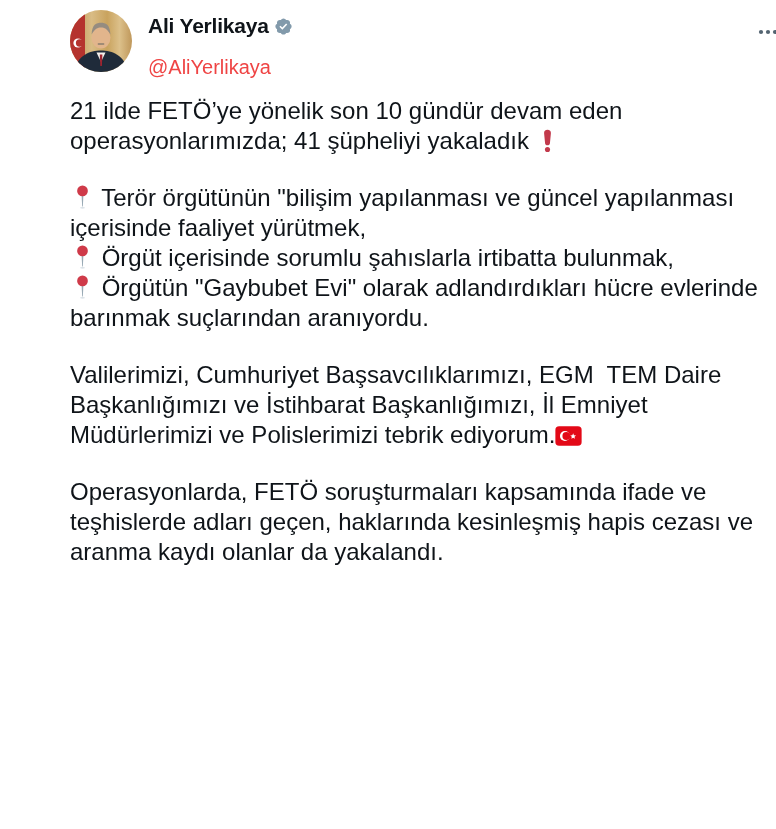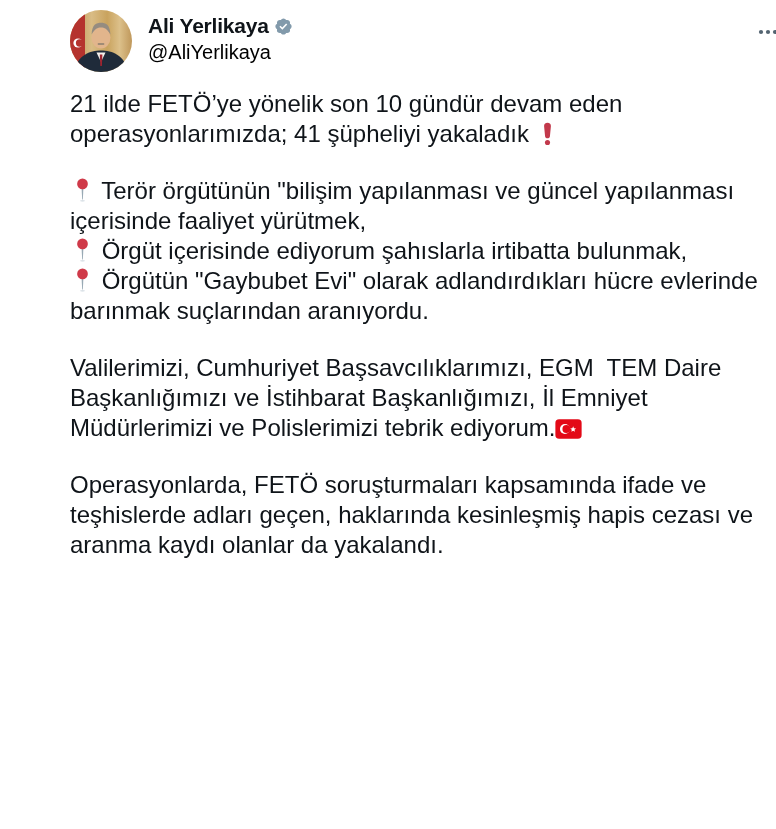--- a/index.html
+++ b/index.html
@@ -35,21 +35,21 @@
   .avatar svg { display: block; }
   .names { margin-left: 16px; padding-top: 4px; }
   .name-row { display: flex; align-items: center; gap: 5px; cursor: pointer; }
   .display-name {
     font-size: 21px;
     font-weight: 700;
     color: #0f1419;
     letter-spacing: -0.2px;
   }
   .badge { width: 19px; height: 19px; display: inline-block; }
-  .handle { font-size: 20px; color: #000000; margin-top: 3px; }
+  .handle { font-size: 20px; color: #ef4444; margin-top: 18px; }
   .more-btn {
     margin-left: auto;
     margin-right: 4px;
     padding-top: 10px;
     cursor: pointer;
     line-height: 0;
   }
   .tweet-body {
     padding: 17px 28px 0 32px;
     font-size: 24px;
@@ -124,21 +124,21 @@
             <circle fill="#c2394b" cx="18" cy="31" r="3.7"></circle>
           </svg></span></p>
       <p><span class="emoji e-pin"><svg viewBox="0 0 36 36">
             <path fill="#99aab5" d="M16.7 15.5 L19.3 15.5 L18.5 31.8 L17.5 31.8 Z"></path>
             <ellipse cx="18" cy="33.6" rx="3.6" ry="0.9" fill="#ccd6dd"></ellipse>
             <circle fill="#cf3a49" cx="18" cy="9.2" r="7.7"></circle>
           </svg></span><span> Terör örgütünün "bilişim yapılanması ve güncel yapılanması içerisinde faaliyet yürütmek,</span><br><span class="emoji e-pin"><svg viewBox="0 0 36 36">
             <path fill="#99aab5" d="M16.7 15.5 L19.3 15.5 L18.5 31.8 L17.5 31.8 Z"></path>
             <ellipse cx="18" cy="33.6" rx="3.6" ry="0.9" fill="#ccd6dd"></ellipse>
             <circle fill="#cf3a49" cx="18" cy="9.2" r="7.7"></circle>
-          </svg></span><span> Örgüt içerisinde ediyorum şahıslarla irtibatta bulunmak,</span><br><span class="emoji e-pin"><svg viewBox="0 0 36 36">
+          </svg></span><span> Örgüt içerisinde sorumlu şahıslarla irtibatta bulunmak,</span><br><span class="emoji e-pin"><svg viewBox="0 0 36 36">
             <path fill="#99aab5" d="M16.7 15.5 L19.3 15.5 L18.5 31.8 L17.5 31.8 Z"></path>
             <ellipse cx="18" cy="33.6" rx="3.6" ry="0.9" fill="#ccd6dd"></ellipse>
             <circle fill="#cf3a49" cx="18" cy="9.2" r="7.7"></circle>
           </svg></span><span> Örgütün "Gaybubet Evi" olarak adlandırdıkları hücre evlerinde barınmak suçlarından aranıyordu.</span></p>
       <p><span>Valilerimizi, Cumhuriyet Başsavcılıklarımızı, EGM  TEM Daire Başkanlığımızı ve İstihbarat Başkanlığımızı, İl Emniyet Müdürlerimizi ve Polislerimizi tebrik ediyorum.</span><span class="emoji e-flag"><svg viewBox="0 0 36 28">
             <rect x="0.5" y="1" width="35" height="26" rx="5" fill="#e30917"></rect>
             <circle cx="13.2" cy="14" r="6.6" fill="#ffffff"></circle>
             <circle cx="15.1" cy="14" r="5.2" fill="#e30917"></circle>
             <polygon fill="#ffffff" points="24.2,10.4 25.3,13 28.1,13.2 26,15 26.6,17.7 24.2,16.2 21.8,17.7 22.4,15 20.3,13.2 23.1,13"></polygon>
           </svg></span></p>

